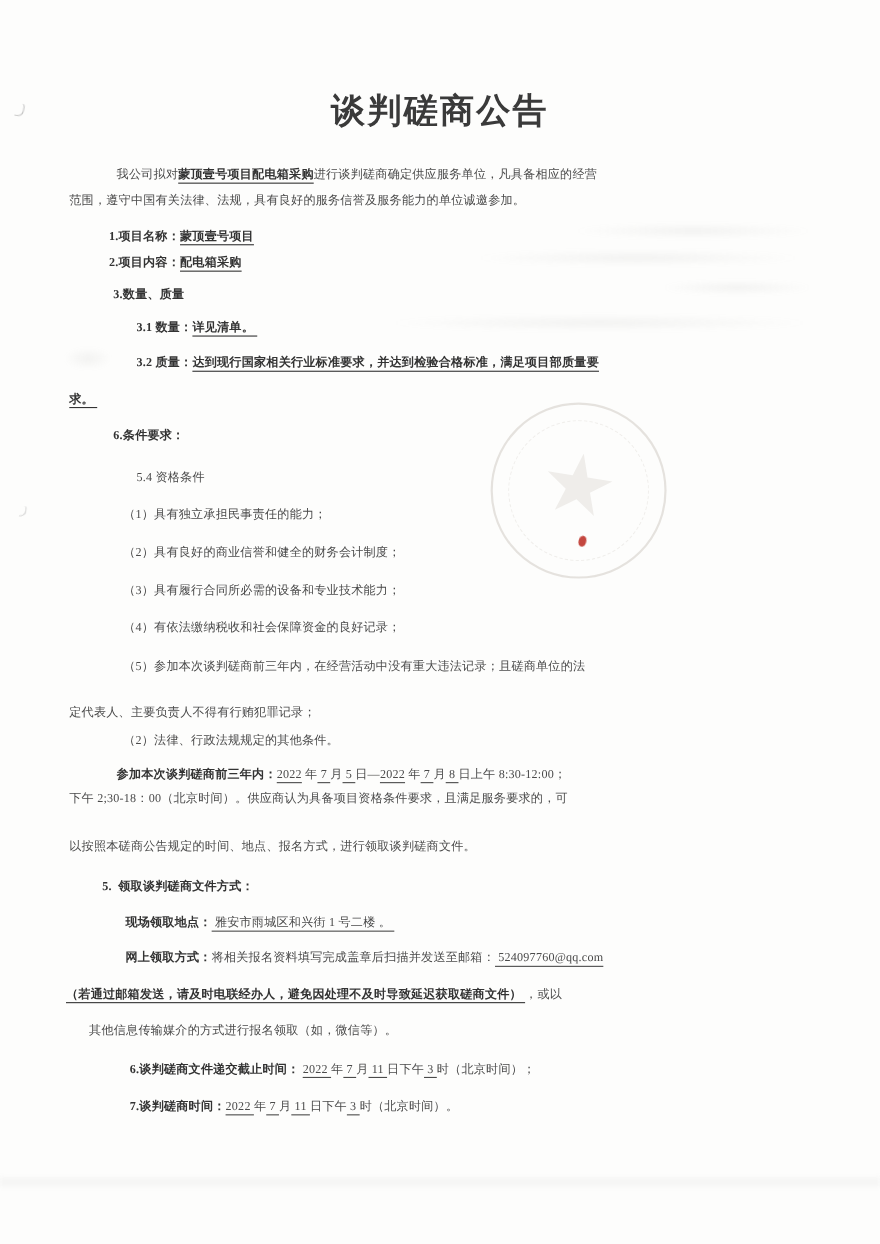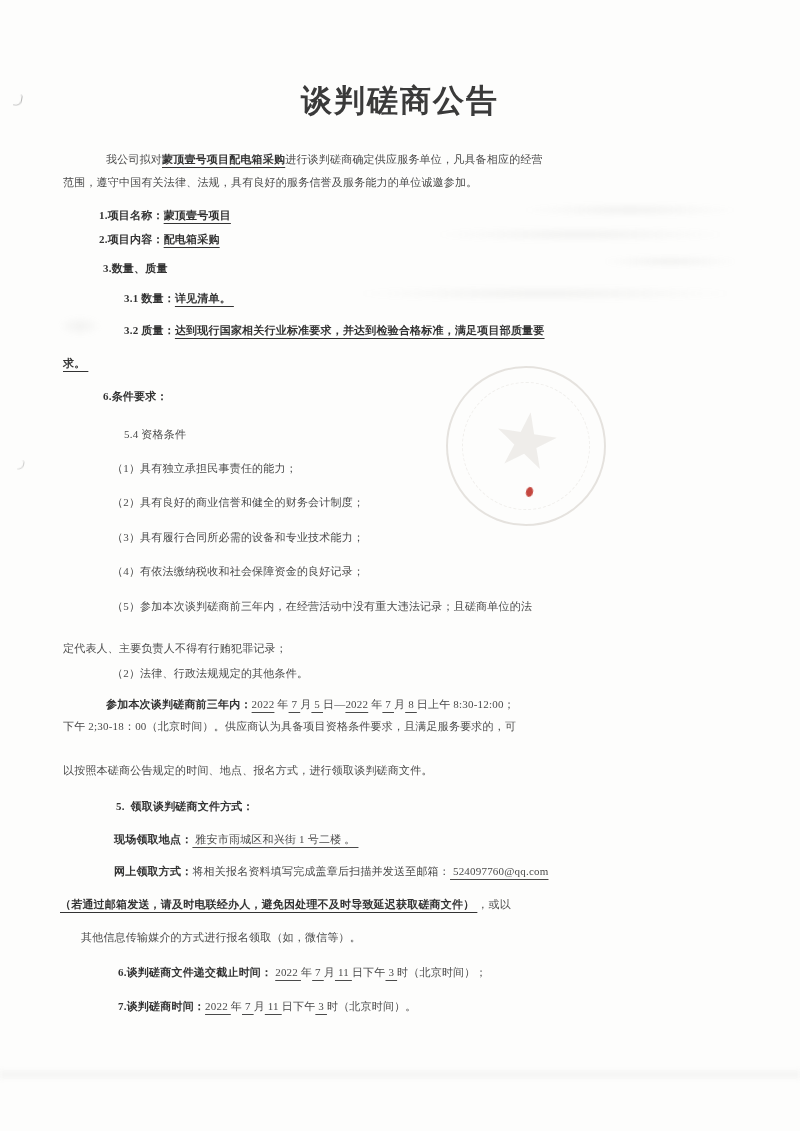--- a/index.html
+++ b/index.html
@@ -114,21 +114,21 @@
       <div class="line" style="top: 458px; left: 112px;"><span>（1）具有独立承担民事责任的能力；</span></div>
       <div class="line" style="top: 492px; left: 112px;"><span>（2）具有良好的商业信誉和健全的财务会计制度；</span></div>
       <div class="line" style="top: 527px; left: 112px;"><span>（3）具有履行合同所必需的设备和专业技术能力；</span></div>
       <div class="line" style="top: 561px; left: 112px;"><span>（4）有依法缴纳税收和社会保障资金的良好记录；</span></div>
       <div class="line" style="top: 596px; left: 112px;"><span>（5）参加本次谈判磋商前三年内，在经营活动中没有重大违法记录；且磋商单位的法</span></div>
       <div class="line" style="top: 628px; left: 63px; margin-top: 10px;"><span>定代表人、主要负责人不得有行贿犯罪记录；</span></div>
       <div class="line" style="top: 663px; left: 112px;"><span>（2）法律、行政法规规定的其他条件。</span></div>
       <div class="line" style="top: 694px; left: 106px;"><span class="b">参加本次谈判磋商前三年内：</span><span class="u">2022</span><span> 年</span><span class="u"> 7 </span><span>月</span><span class="u"> 5 </span><span>日—</span><span class="u">2022</span><span> 年</span><span class="u"> 7 </span><span>月</span><span class="u"> 8 </span><span>日上午 8:30-12:00；</span></div>
       <div class="line" style="top: 716px; left: 63px;"><span>下午 2;30-18：00（北京时间）。供应商认为具备项目资格条件要求，且满足服务要求的，可</span></div>
       <div class="line" style="top: 760px; left: 63px;"><span>以按照本磋商公告规定的时间、地点、报名方式，进行领取谈判磋商文件。</span></div>
-      <div class="line" style="top: 796px; left: 116px;"><span class="b">5.  领取谈判磋商文件方式：</span></div>
+      <div class="line" style="top: 796px; left: 93px;"><span class="b">5.  领取谈判磋商文件方式：</span></div>
       <div class="line" style="top: 829px; left: 114px;"><span class="b">现场领取地点：</span><span class="u"> 雅安市雨城区和兴街 1 号二楼 。 </span></div>
       <div class="line" style="top: 861px; left: 114px;"><span class="b">网上领取方式：</span><span>将相关报名资料填写完成盖章后扫描并发送至邮箱：</span><span class="u"> 524097760@qq.com</span></div>
       <div class="line" style="top: 894px; left: 60px;"><span class="b u">（若通过邮箱发送，请及时电联经办人，避免因处理不及时导致延迟获取磋商文件） </span><span>，或以</span></div>
       <div class="line" style="top: 927px; left: 81px;"><span>其他信息传输媒介的方式进行报名领取（如，微信等）。</span></div>
       <div class="line" style="top: 962px; left: 118px;"><span class="b">6.谈判磋商文件递交截止时间：</span><span> </span><span class="u">2022 </span><span>年</span><span class="u"> 7 </span><span>月</span><span class="u"> 11 </span><span>日下午</span><span class="u"> 3 </span><span>时（北京时间）；</span></div>
       <div class="line" style="top: 996px; left: 118px;"><span class="b">7.谈判磋商时间：</span><span class="u">2022 </span><span>年</span><span class="u"> 7 </span><span>月</span><span class="u"> 11 </span><span>日下午</span><span class="u"> 3 </span><span>时（北京时间）。</span></div>
     </div>
 
   <div class="seal">
     <div class="seal-ring"></div>

